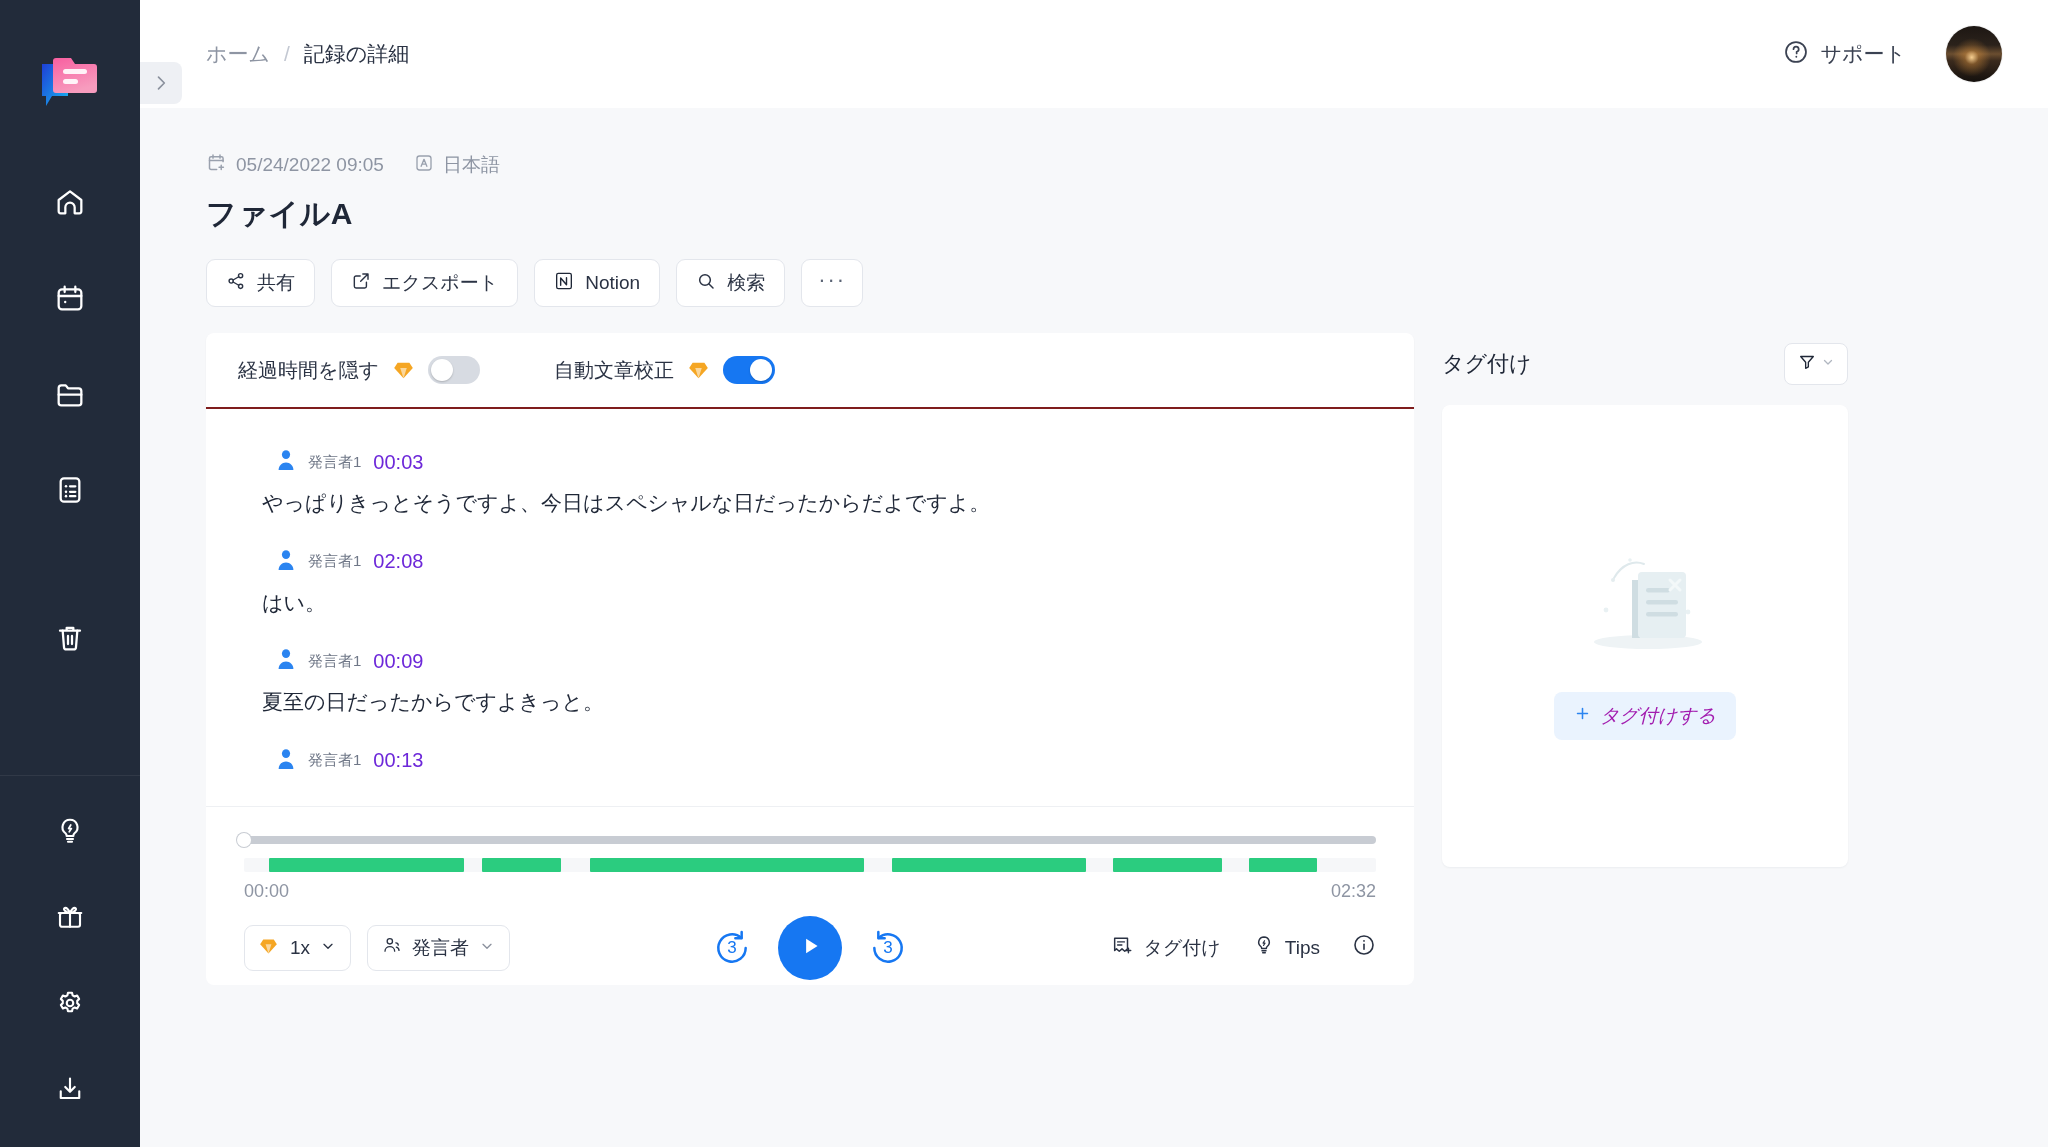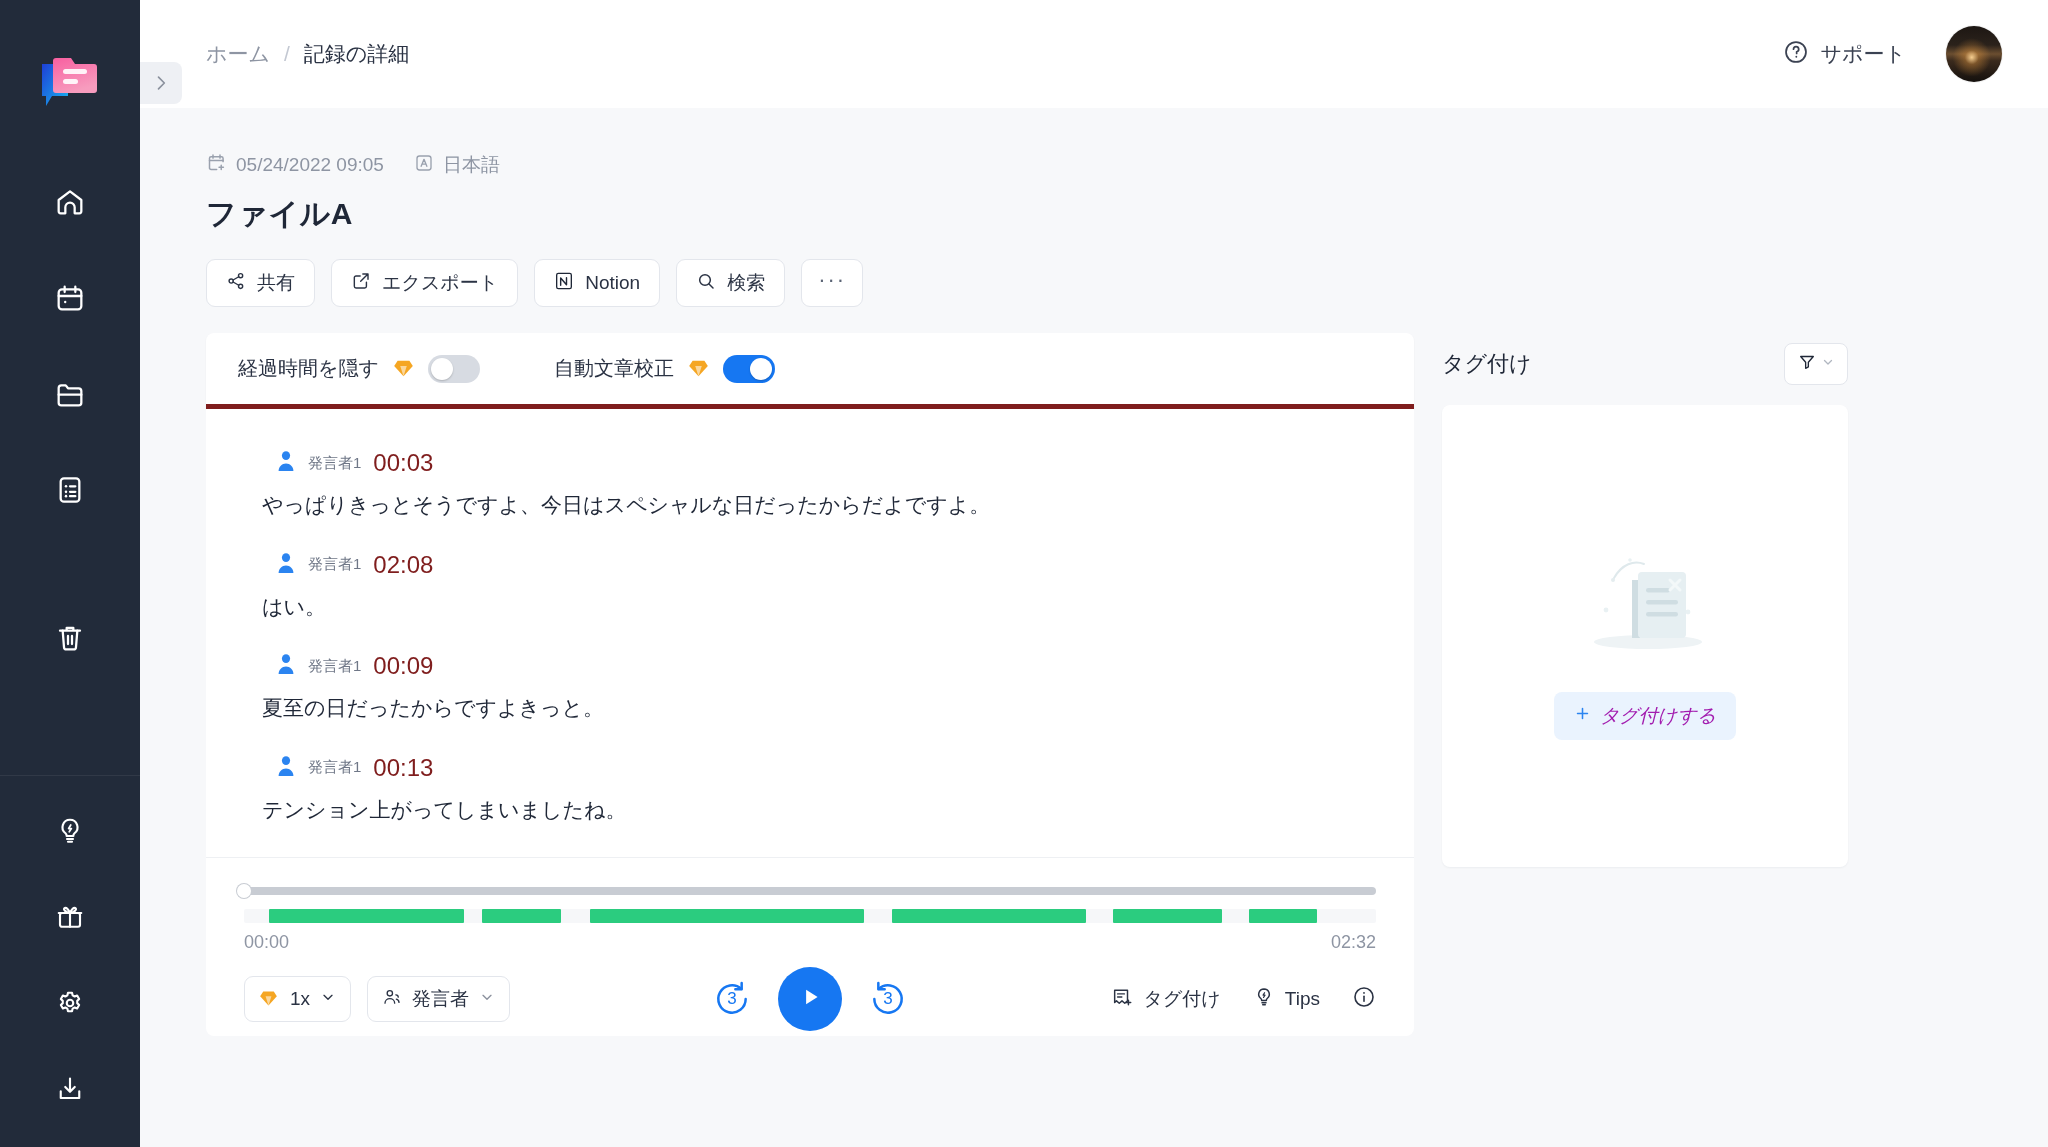--- a/index.html
+++ b/index.html
@@ -88,38 +88,38 @@
   .act-btn.icon-only { padding: 0 16px; }
   .dots { font-size: 22px; letter-spacing: 2px; color: #5b6475; line-height: 1; margin-top: -6px; }
 
   
   .panels { display: flex; gap: 28px; margin-top: 26px; align-items: flex-start; }
   .left-col { width: 1208px; flex: 0 0 1208px; }
   .card { background: #fff; border-radius: 8px; box-shadow: 0 1px 2px rgba(20,30,50,0.05); }
 
   .toggle-bar {
     height: 76px; display: flex; align-items: center; padding: 0 32px; gap: 74px;
-    border-radius: 8px 8px 0 0; border-bottom: 5px solid #7f1d1d; background: #fff;
+    border-radius: 8px 8px 0 0; border-bottom: 2px solid #7f1d1d; background: #fff;
   }
   .toggle-group { display: flex; align-items: center; gap: 14px; }
   .toggle-label { font-size: 20px; color: #2b3344; }
   .gem { width: 21px; height: 19px; }
   .switch { width: 52px; height: 28px; border-radius: 14px; background: #d7dbe2; position: relative; cursor: pointer; }
   .switch.on { background: #1677f2; }
   .switch .knob {
     position: absolute; top: 3px; left: 3px; width: 22px; height: 22px;
     border-radius: 50%; background: #fff; box-shadow: 0 1px 2px rgba(0,0,0,.2);
   }
   .switch.on .knob { left: 27px; }
 
   .transcript { background: #fff; padding: 24px 32px 18px 32px; border-bottom: 1px solid #eef0f3; }
   .seg { padding: 16px 0 14px 0; }
   .seg-head { display: flex; align-items: center; gap: 12px; padding-left: 38px; }
   .seg-speaker { font-size: 15px; color: #6f7787; }
-  .seg-time { font-size: 24px; color: #7f1d1d; }
+  .seg-time { font-size: 20px; color: #6d28d9; }
   .seg-text { font-size: 21px; color: #1f2737; line-height: 1.5; margin-top: 12px; padding-left: 24px; }
 
   
   .player { background: #fff; border-radius: 0 0 8px 8px; padding: 26px 38px 0 38px; height: 178px; }
   .seek-wrap { position: relative; height: 14px; display: flex; align-items: center; }
   .seek-track { width: 100%; height: 8px; border-radius: 4px; background: #c8ccd3; }
   .seek-knob { position: absolute; left: -7px; top: 0px; width: 14px; height: 14px; border-radius: 50%; background: #fff; box-shadow: 0 0 0 1px #c8ccd3; }
   .wave { position: relative; height: 14px; margin-top: 11px; background: #f6f7f9; border-radius: 2px; }
   .wave-seg { position: absolute; top: 0; height: 14px; background: #2bcc7f; border-radius: 1px; }
   .time-row { display: flex; justify-content: space-between; margin-top: 9px; font-size: 18px; color: #8e95a3; }
@@ -453,21 +453,20 @@
               <div class="seg-head">
                 <span>
                   <svg width="20" height="22" viewBox="0 0 20 22">
                       <ellipse cx="10" cy="5.6" rx="4.1" ry="4.4" fill="#2b84f0"></ellipse>
                       <path d="M2.6 21c0-4.4 3.3-7.6 7.4-7.6s7.4 3.2 7.4 7.6z" fill="#2b84f0"></path>
                     </svg>
                 </span>
                 <span class="seg-speaker">発言者1</span>
                 <span class="seg-time">00:13</span>
               </div>
-              <div class="seg-text">テンション上がってしまいましたね。</div>
             </div>
 
           </div>
 
           <div class="player">
             <div class="seek-wrap">
               <div class="seek-track"></div>
               <div class="seek-knob"></div>
             </div>
             <div class="wave">

